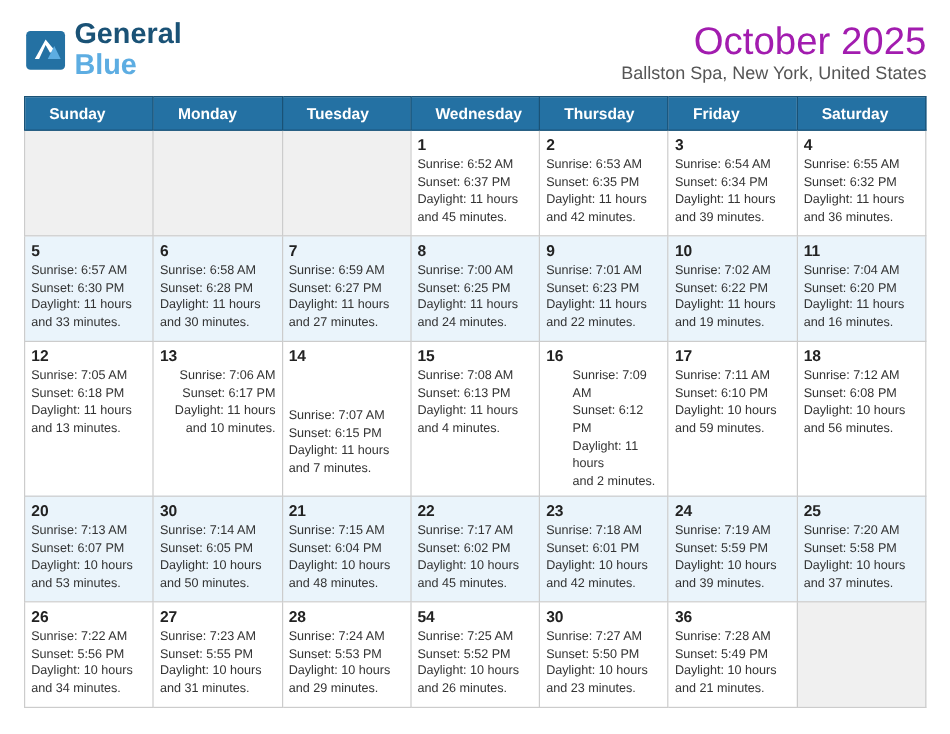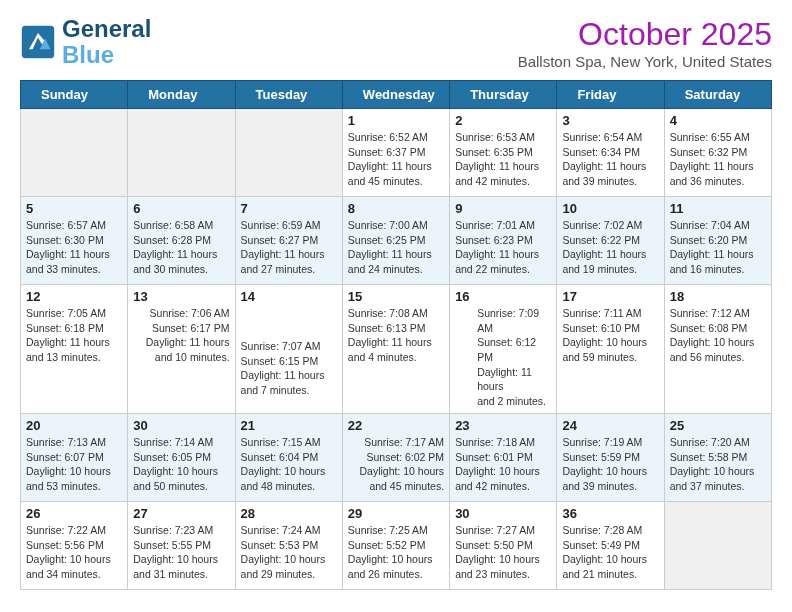--- a/index.html
+++ b/index.html
@@ -276,21 +276,21 @@
         </td>
         <td>
           <div class="day-num">21</div>
           <div class="day-detail" style="white-space: pre-line;">Sunrise: 7:15 AM
 Sunset: 6:04 PM
 Daylight: 10 hours
 and 48 minutes.</div>
         </td>
         <td>
           <div class="day-num">22</div>
-          <div class="day-detail" style="white-space: pre-line; text-align: right;">Sunrise: 7:17 AM
+          <div class="day-detail" style="white-space: pre-line;">Sunrise: 7:17 AM
 Sunset: 6:02 PM
 Daylight: 10 hours
 and 45 minutes.</div>
         </td>
         <td>
           <div class="day-num">23</div>
           <div class="day-detail" style="white-space: pre-line;">Sunrise: 7:18 AM
 Sunset: 6:01 PM
 Daylight: 10 hours
 and 42 minutes.</div>
@@ -326,21 +326,21 @@
 and 31 minutes.</div>
         </td>
         <td>
           <div class="day-num">28</div>
           <div class="day-detail" style="white-space: pre-line;">Sunrise: 7:24 AM
 Sunset: 5:53 PM
 Daylight: 10 hours
 and 29 minutes.</div>
         </td>
         <td>
-          <div class="day-num">29</div>
+          <div class="day-num">54</div>
           <div class="day-detail" style="white-space: pre-line;">Sunrise: 7:25 AM
 Sunset: 5:52 PM
 Daylight: 10 hours
 and 26 minutes.</div>
         </td>
         <td>
           <div class="day-num">30</div>
           <div class="day-detail" style="white-space: pre-line;">Sunrise: 7:27 AM
 Sunset: 5:50 PM
 Daylight: 10 hours

